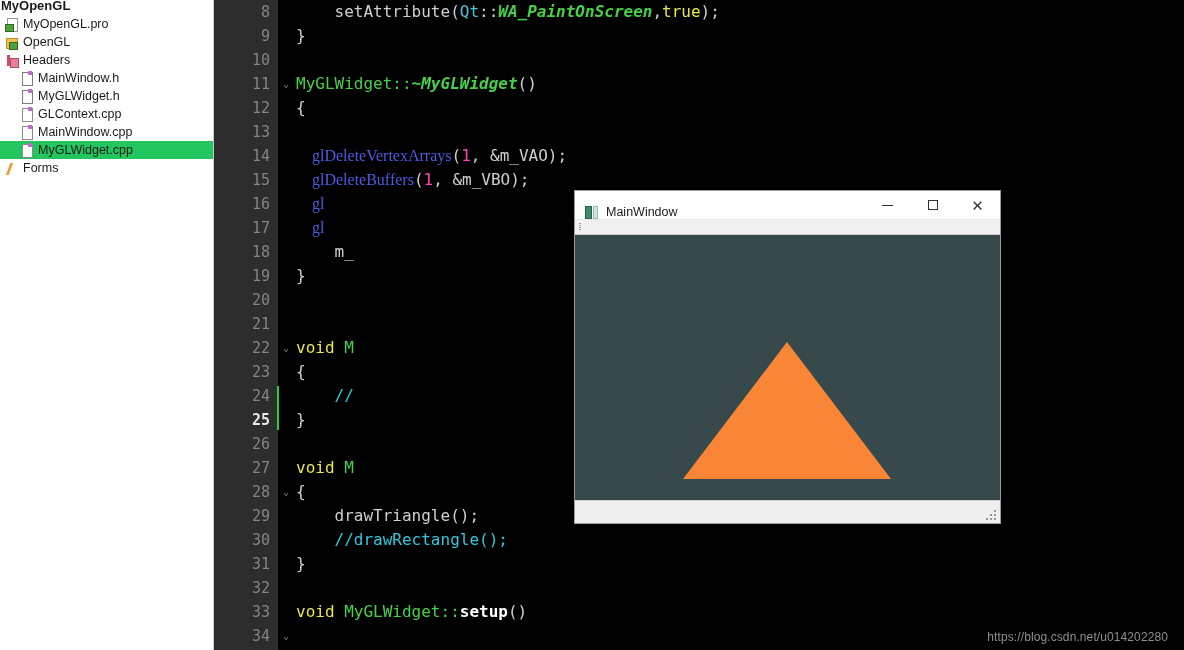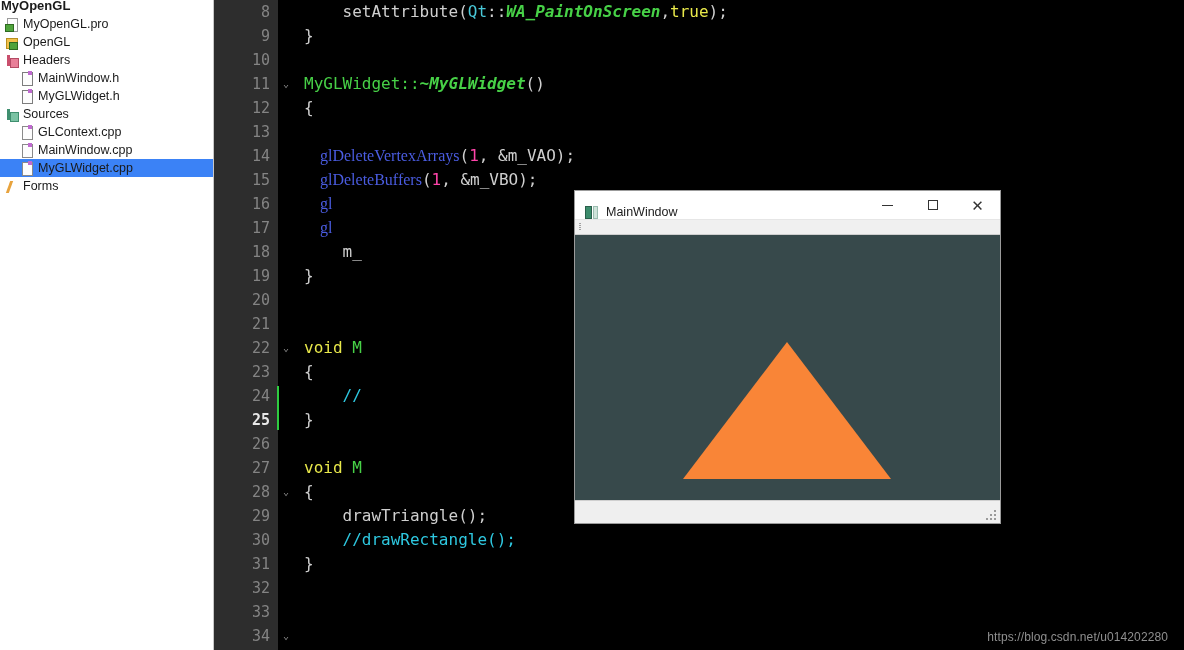--- a/index.html
+++ b/index.html
@@ -16,21 +16,21 @@
     width:213px;height:650px;background:#ffffff;
     position:relative;overflow:hidden;flex:0 0 213px;
     border-right:1px solid #c8c8c8;
   }
   .tree{padding:0;margin:0;list-style:none;}
   .tree-row{
     display:flex;align-items:center;height:18px;line-height:18px;
     font-size:12.5px;color:#1a1a1a;white-space:nowrap;
     font-family:"Liberation Sans",sans-serif;
   }
-  .tree-row.selected{background:#3b82f6;}
+  .tree-row.selected{background:#22c55e;}
   .tree-row.root{font-weight:bold;font-size:13px;}
   .tw{display:inline-block;flex:0 0 auto;}
   .ind0{width:1px;}
   .ind1{width:5px;}
   .ind2{width:20px;}
   .ico{
     width:14px;height:14px;flex:0 0 14px;margin-right:4px;
     position:relative;display:inline-block;
   }
   
@@ -84,21 +84,21 @@
     position:absolute;right:-14px;top:0;width:12px;height:24px;line-height:24px;
     color:#9a9a9a;font-size:10px;text-align:center;
   }
   .caret{
     position:absolute;left:63px;width:2px;background:#2ecc40;
   }
   .code{position:absolute;left:64px;top:0;right:0;height:650px;}
   .cline{
     height:24px;line-height:24px;font-size:16px;
     font-family:"DejaVu Sans Mono",monospace;
-    color:#d8d8d8;white-space:pre;padding-left:26px;
+    color:#d8d8d8;white-space:pre;padding-left:18px;
   }
   .k{color:#e8e84a;}            
   .t{color:#47d147;}            
   .ti{color:#47d147;font-style:italic;font-weight:bold;} 
   .fn{color:#ffffff;font-weight:bold;} 
   .gl{color:#4a5ce0;font-family:Liberation Serif, serif;}           
   .num{color:#ff44aa;}          
   .cm{color:#2ec8e0;}           
   .cy{color:#49c8d8;}           
   .p{color:#cfcfcf;}            
@@ -195,25 +195,20 @@
         </li>
         <li class="tree-row">
           <span class="tw ind2"></span>
           <span class="ico ico-h"></span>
           <span>MainWindow.h</span>
         </li>
         <li class="tree-row">
           <span class="tw ind2"></span>
           <span class="ico ico-h"></span>
           <span>MyGLWidget.h</span>
-        </li>
-        <li class="tree-row">
-          <span class="tw ind1"></span>
-          <span class="ico ico-src"></span>
-          <span>Sources</span>
         </li>
         <li class="tree-row">
           <span class="tw ind2"></span>
           <span class="ico ico-c"></span>
           <span>GLContext.cpp</span>
         </li>
         <li class="tree-row">
           <span class="tw ind2"></span>
           <span class="ico ico-c"></span>
           <span>MainWindow.cpp</span>
@@ -287,20 +282,21 @@
         <div class="cline"><span class="p">{</span></div>
         <div class="cline"><span class="cm">    //</span></div>
         <div class="cline"><span class="p">}</span></div>
         <div class="cline"></div>
         <div class="cline"><span class="k">void</span><span class="t"> M</span></div>
         <div class="cline"><span class="p">{</span></div>
         <div class="cline"><span class="p">    drawTriangle();</span></div>
         <div class="cline"><span class="cm">    //drawRectangle();</span></div>
         <div class="cline"><span class="p">}</span></div>
         <div class="cline"></div>
+        <div class="cline"><span class="k">void</span><span class="p"> </span><span class="t">MyGLWidget</span><span class="t">::</span><span class="fn">setup</span><span class="p">()</span></div>
         <div class="cline"></div>
       </div>
 
     <div class="win">
 
       <div class="titlebar">
         <span class="win-icon"></span>
         <span class="win-title">MainWindow</span>
         <span class="wbtn">
           <span class="dash"></span>

